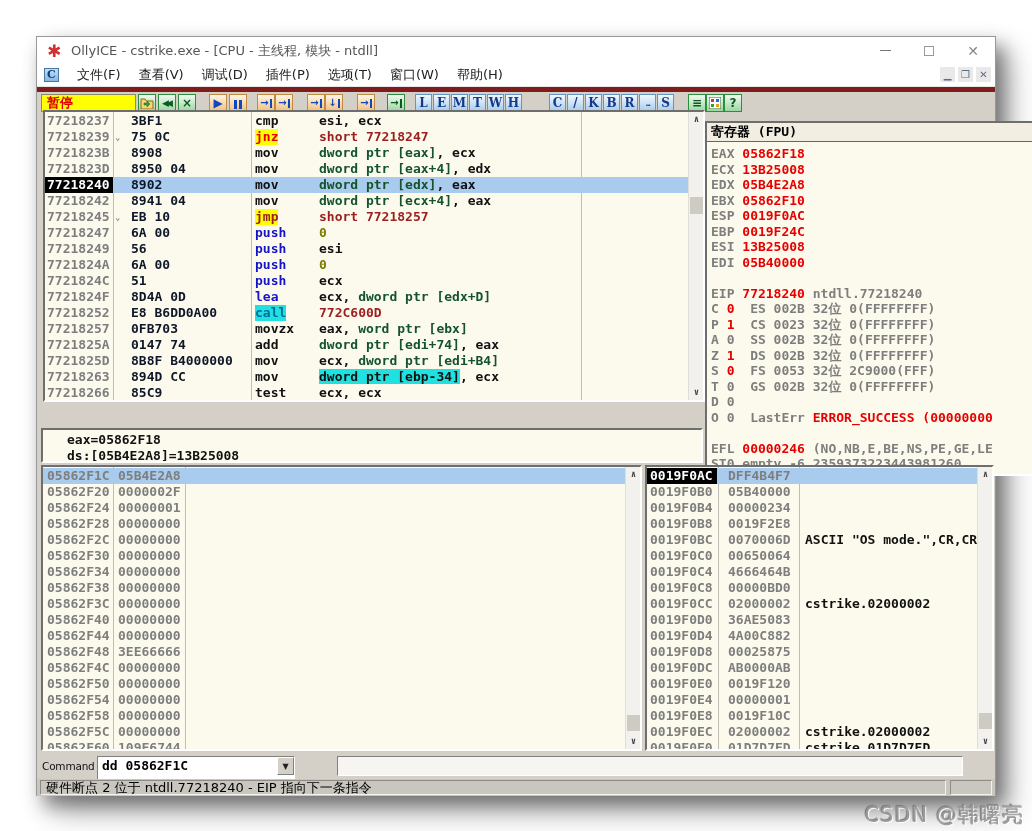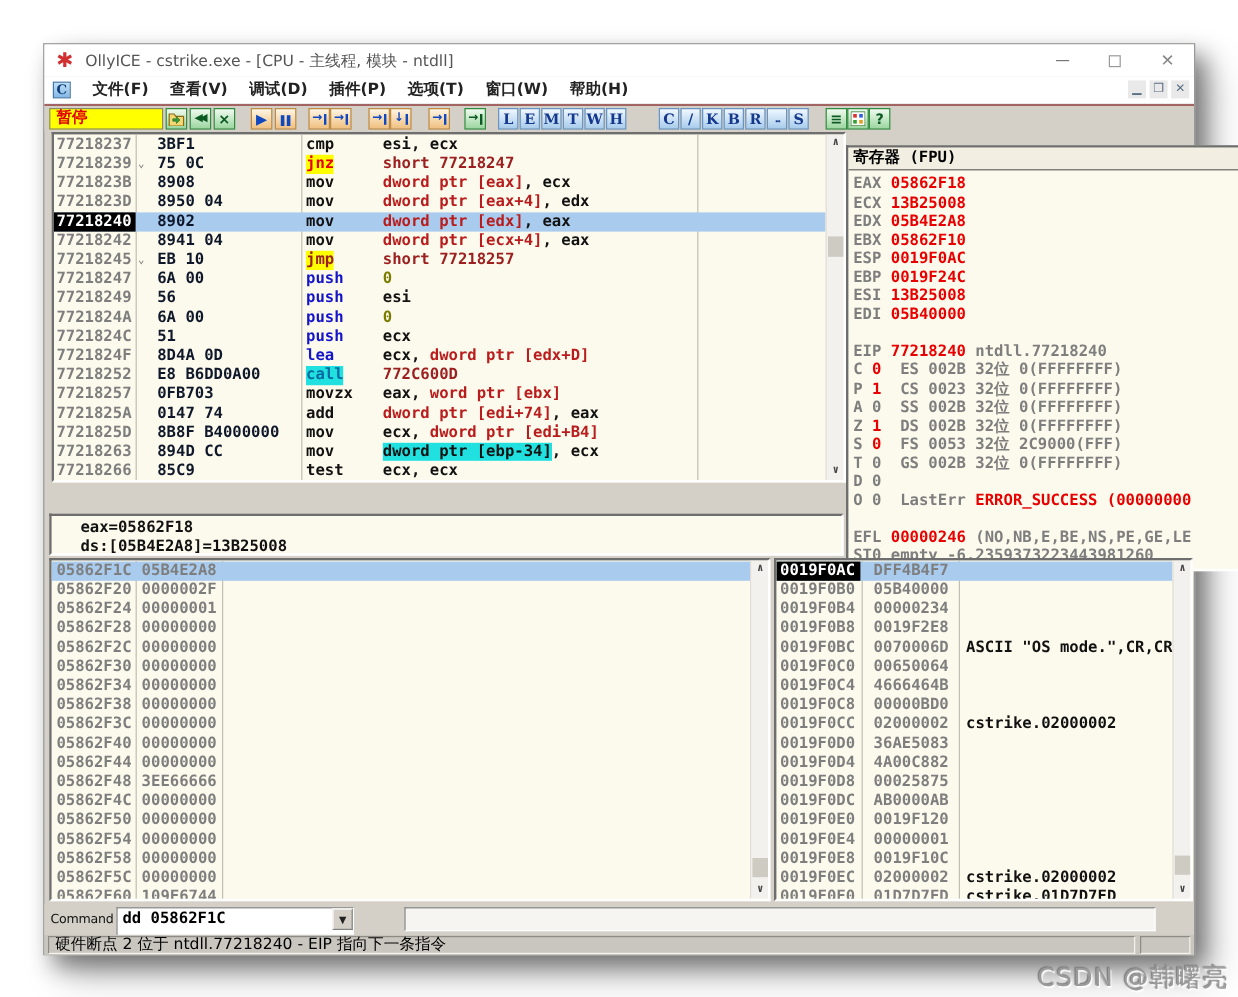--- a/index.html
+++ b/index.html
@@ -16,21 +16,21 @@
 .wbtn .dash{width:11px;height:1px;background:#777}
 .wbtn .sq{width:10px;height:10px;border:1px solid #999}
 .wbtn .xx{font-size:14px;color:#888;line-height:14px}
 
 .menubar{position:absolute;left:0;top:27px;right:0;height:23px;background:#fff;display:flex;align-items:center;border-bottom:1px solid #E6E6E6}
 .c-icon{width:15px;height:14px;background:linear-gradient(#BFE0F8,#86B8E4);border:1px solid #4878A8;color:#123C78;font-size:11px;font-weight:bold;text-align:center;line-height:12px;margin-left:7px;margin-right:9px;font-family:"DejaVu Serif",serif}
 .menu-item{font-size:13px;color:#222;padding:0 9px;line-height:22px}
 .mdi-btns{position:absolute;right:4px;top:3px;display:flex;gap:3px}
 .mdibtn{width:15px;height:15px;background:#E9E9E9;display:flex;align-items:center;justify-content:center;color:#5A6E85;font-size:10px;font-weight:bold}
 
-.toolbar{position:absolute;left:0;top:50px;right:0;height:22px;background:#D4D0C8;border-top:1px solid #7f1d1d}
+.toolbar{position:absolute;left:0;top:50px;right:0;height:22px;background:#D4D0C8;border-top:5px solid #7f1d1d}
 .pausebox{position:absolute;left:4px;top:2px;width:95px;height:18px;background:#FFFF00;border:1px solid #8A8A6A;color:#E00000;font-weight:bold;font-size:13px;line-height:15px;padding-left:5px}
 .tbtn{position:absolute;top:2px;width:18px;height:18px;display:flex;align-items:center;justify-content:center;overflow:hidden}
 .b-green{border:1px solid #2E8E3E;background:linear-gradient(#F0FBF0,#9CD6A0);color:#0A5A22}
 .b-warm{border:1px solid #C08A40;background:linear-gradient(#FFF6E4,#F0C080);color:#1048C0}
 .b-blue{border:1px solid #6694C4;background:linear-gradient(#F0F8FF,#A8CCEC);color:#14388C;font-family:"DejaVu Serif",serif;font-weight:bold;font-size:12px}
 .tbtn .gl{font-size:10px;font-weight:bold;line-height:16px}
 .tbtn .gl2{font-size:12px;font-weight:bold;line-height:16px}
 .tbtn .rew{letter-spacing:-3px;font-size:9px;font-weight:bold;margin-left:-2px}
 .vbar{display:inline-block;width:2px;height:9px;background:#1048C0;margin-left:1px}
 .pb{display:inline-block;width:3px;height:9px;background:#1048C0;margin:0 1px}
@@ -52,21 +52,21 @@
 .drows{position:absolute;left:0;top:1px;right:15px;height:320px}
 .drow{position:relative;height:16px;white-space:pre}
 .drow.sel{background:#A9CBEE}
 .dc{position:absolute;top:0;height:16px;line-height:16px}
 .c-addr{left:2px;width:65px;color:#7E7E7E}
 .drow.sel .c-addr{left:0;width:68px;background:#000;color:#FFF;padding-left:2px}
 .c-arrow{left:70px;color:#7E7E7E;font-size:9px}
 .c-bytes{left:86px;color:#0f172a}
 .c-mnem{left:210px}
 .c-ops{left:274px}
-.k{color:#111}.n{color:#b91c1c}.r{color:#9C2020}.o{color:#7B7B00}.g{color:#7E7E7E}.rd{color:#E80000}
+.k{color:#111}.n{color:#14532d}.r{color:#9C2020}.o{color:#7B7B00}.g{color:#7E7E7E}.rd{color:#E80000}
 .m-b{color:#1414C8}
 .m-jcc{color:#E80000;background:#FFFF00}
 .m-jmp{color:#9C2020;background:#FFFF00}
 .m-call{color:#0369a1;background:#20E0E0}
 .hl{color:#111;background:#20E0E0}
 
 .reghead{position:absolute;left:0;top:0;right:0;height:19px;background:#F2EFE2;border-bottom:1px solid #666;font-weight:bold;font-size:13px;padding-left:4px;line-height:18px;color:#000}
 .reglines{position:absolute;left:4px;top:23px;right:0;bottom:0;white-space:pre}
 .regline{height:15.5px;line-height:15.5px}
 
@@ -110,21 +110,21 @@
       <div class="wbtn">
           <span class="sq"></span>
         </div>
       <div class="wbtn">
           <span class="xx">✕</span>
         </div>
     </div>
   </div>
   <div class="menubar">
     <div class="c-icon">C</div>
-    <div id="menu-items" style="display: flex; font-weight: bold;">
+    <div id="menu-items" style="display: flex;">
         <div class="menu-item">文件(F)</div>
         <div class="menu-item">查看(V)</div>
         <div class="menu-item">调试(D)</div>
         <div class="menu-item">插件(P)</div>
         <div class="menu-item">选项(T)</div>
         <div class="menu-item">窗口(W)</div>
         <div class="menu-item">帮助(H)</div>
       </div>
     <div class="mdi-btns">
       <div class="mdibtn">▁</div>

